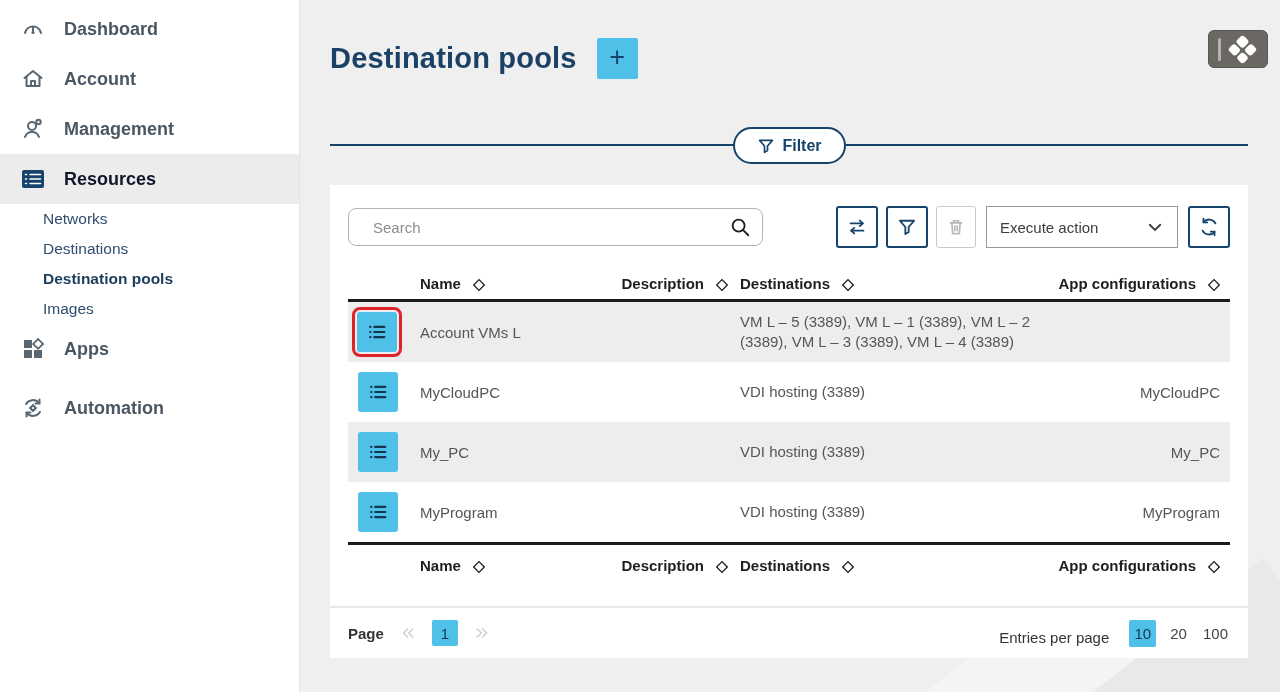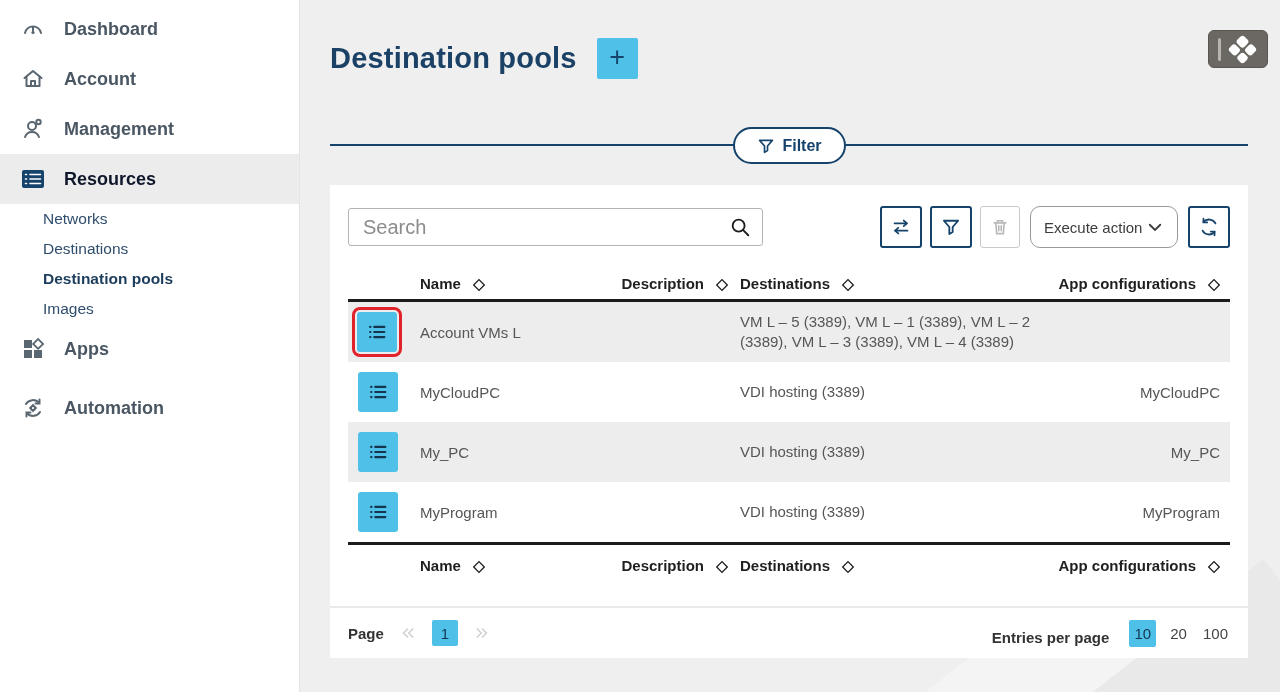--- a/index.html
+++ b/index.html
@@ -45,30 +45,30 @@
   .widget-bar { width:3px; height:23px; background:#b7b3ae; border-radius:2px; margin-left:9px; }
   .pinwheel { width:21px; height:21px; margin-left:11px; transform:rotate(45deg);
     display:grid; grid-template-columns:1fr 1fr; gap:2px; }
   .pinwheel div { background:#ffffff; border-radius:3px; }
 
   
   .card { position:absolute; left:30px; top:185px; width:918px; height:473px; background:#ffffff; }
   .toolbar { position:absolute; left:18px; right:18px; top:21px; height:42px;
     display:flex; justify-content:space-between; align-items:center; }
   .search-wrap { position:relative; width:415px; height:38px; }
-  .search-wrap input { width:100%; height:100%; border:1px solid #b3b3b3; border-radius:3px;
-    padding:0 44px 0 14px; font-size:20px; color:#444; font-family:"Liberation Sans", sans-serif; outline:none; }
+  .search-wrap input { width:100%; height:100%; border:1px solid #b3b3b3; border-radius:8px;
+    padding:0 44px 0 24px; font-size:15px; color:#444; font-family:"Liberation Sans", sans-serif; outline:none; }
   .search-wrap input::placeholder { color:#8c8c8c; }
   .search-icon { position:absolute; right:12px; top:8px; color:#222; cursor:pointer; }
   .btn-group { display:flex; align-items:center; }
   .icon-btn { width:42px; height:42px; background:#fff; border:2px solid #16436b; border-radius:3px;
     color:#16436b; display:flex; align-items:center; justify-content:center; cursor:pointer; }
   .icon-btn.disabled { border:1px solid #c9c9c9; color:#b9b9b9; width:40px; cursor:default; }
   .gap8 { margin-left:8px; } .gap10 { margin-left:10px; }
-  .dropdown { width:148px; height:42px; background:#fff; border:1px solid #999; border-radius:10px;
+  .dropdown { width:192px; height:42px; background:#fff; border:1px solid #999; border-radius:0;
     display:flex; align-items:center; justify-content:space-between; padding:0 13px;
     font-size:15px; color:#3c3c3c; cursor:pointer; }
 
   
   .tbl { position:absolute; left:18px; right:18px; top:83px; }
   .thead { display:grid; grid-template-columns:62px 190px 128px 330px 1fr; align-items:center;
     height:34px; font-size:15px; font-weight:700; color:#1f1f1f; }
   .thead.top { border-bottom:3px solid #1b1b1b; }
   .thead.bottom { border-top:3px solid #1b1b1b; height:44px; }
   .hcell { display:flex; align-items:flex-end; gap:12px; cursor:pointer; }
@@ -90,21 +90,21 @@
   
   .cfooter { position:absolute; left:0; right:0; bottom:0; height:52px; border-top:2px solid #e9e9e9;
     display:flex; align-items:center; padding:0 18px; font-size:15px; color:#3a3a3a; }
   .pg-left { display:flex; align-items:center; gap:14px; }
   .pg-label { font-weight:700; color:#333; }
   .pg-chev { color:#cfcfcf; display:flex; cursor:pointer; }
   .pg-num { width:26px; height:26px; background:#4fc0e8; color:#14364f; display:flex;
     align-items:center; justify-content:center; border-radius:2px; cursor:pointer; }
   .pg-center { position:absolute; left:0; right:0; text-align:center; color:#555; pointer-events:none; }
   .pg-right { margin-left:auto; display:flex; align-items:center; gap:12px; z-index:1; }
-  .pp-label { font-weight:700; color:#333; margin-right:8px;margin-top:8px; }
+  .pp-label { font-weight:400; color:#333; margin-right:8px;margin-top:8px; }
   .pp-opt { color:#444; cursor:pointer; padding:4px 2px; }
   .pp-opt.sel { background:#4fc0e8; color:#14364f; width:27px; height:27px; display:flex;
     align-items:center; justify-content:center; border-radius:2px; padding:0; }
 </style>
 </head>
 <body>
 
 <nav class="sidebar">
   <div class="nav-item">
     <span class="nicon">

